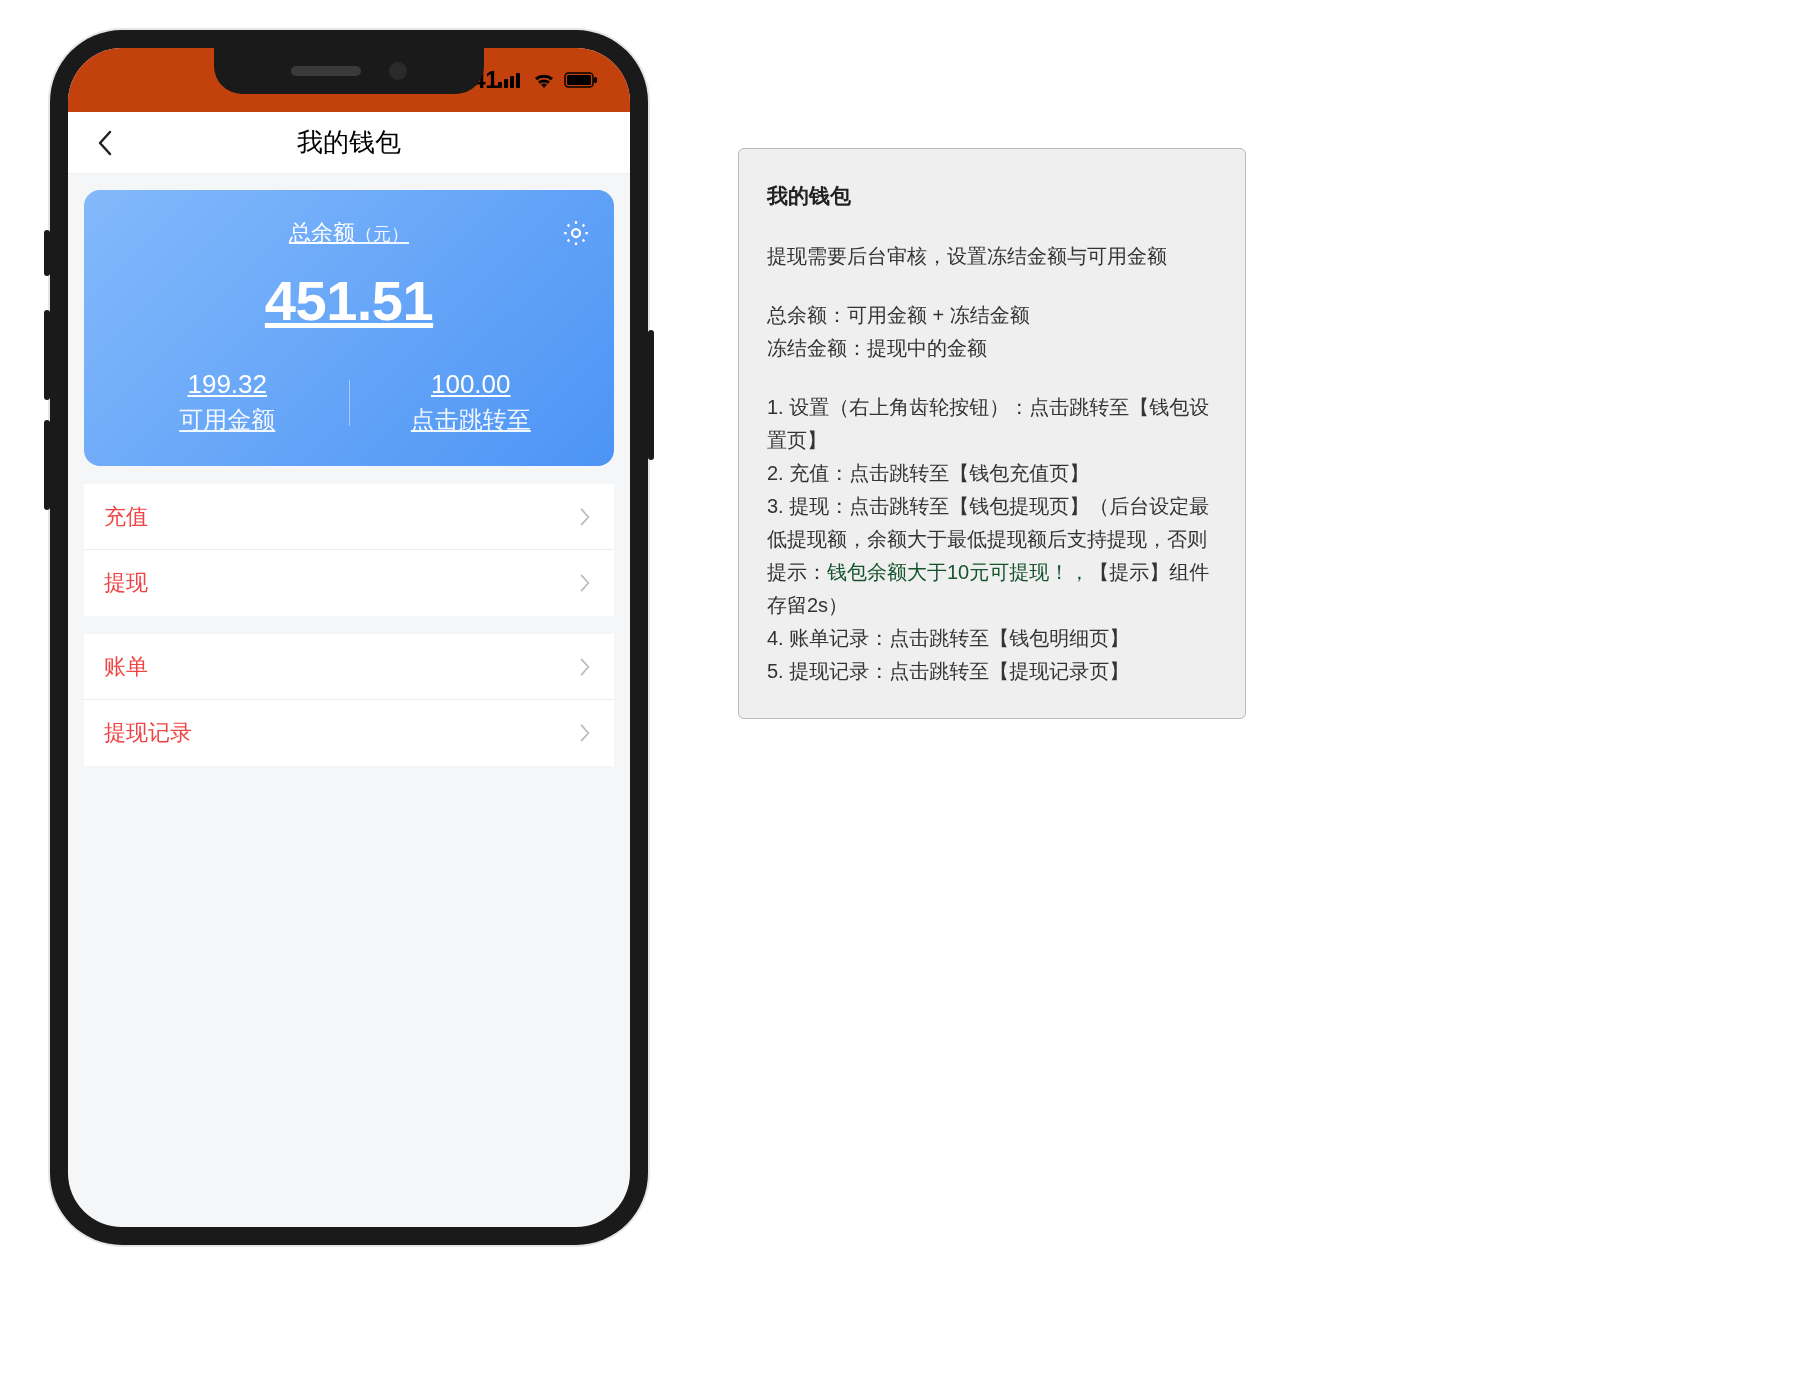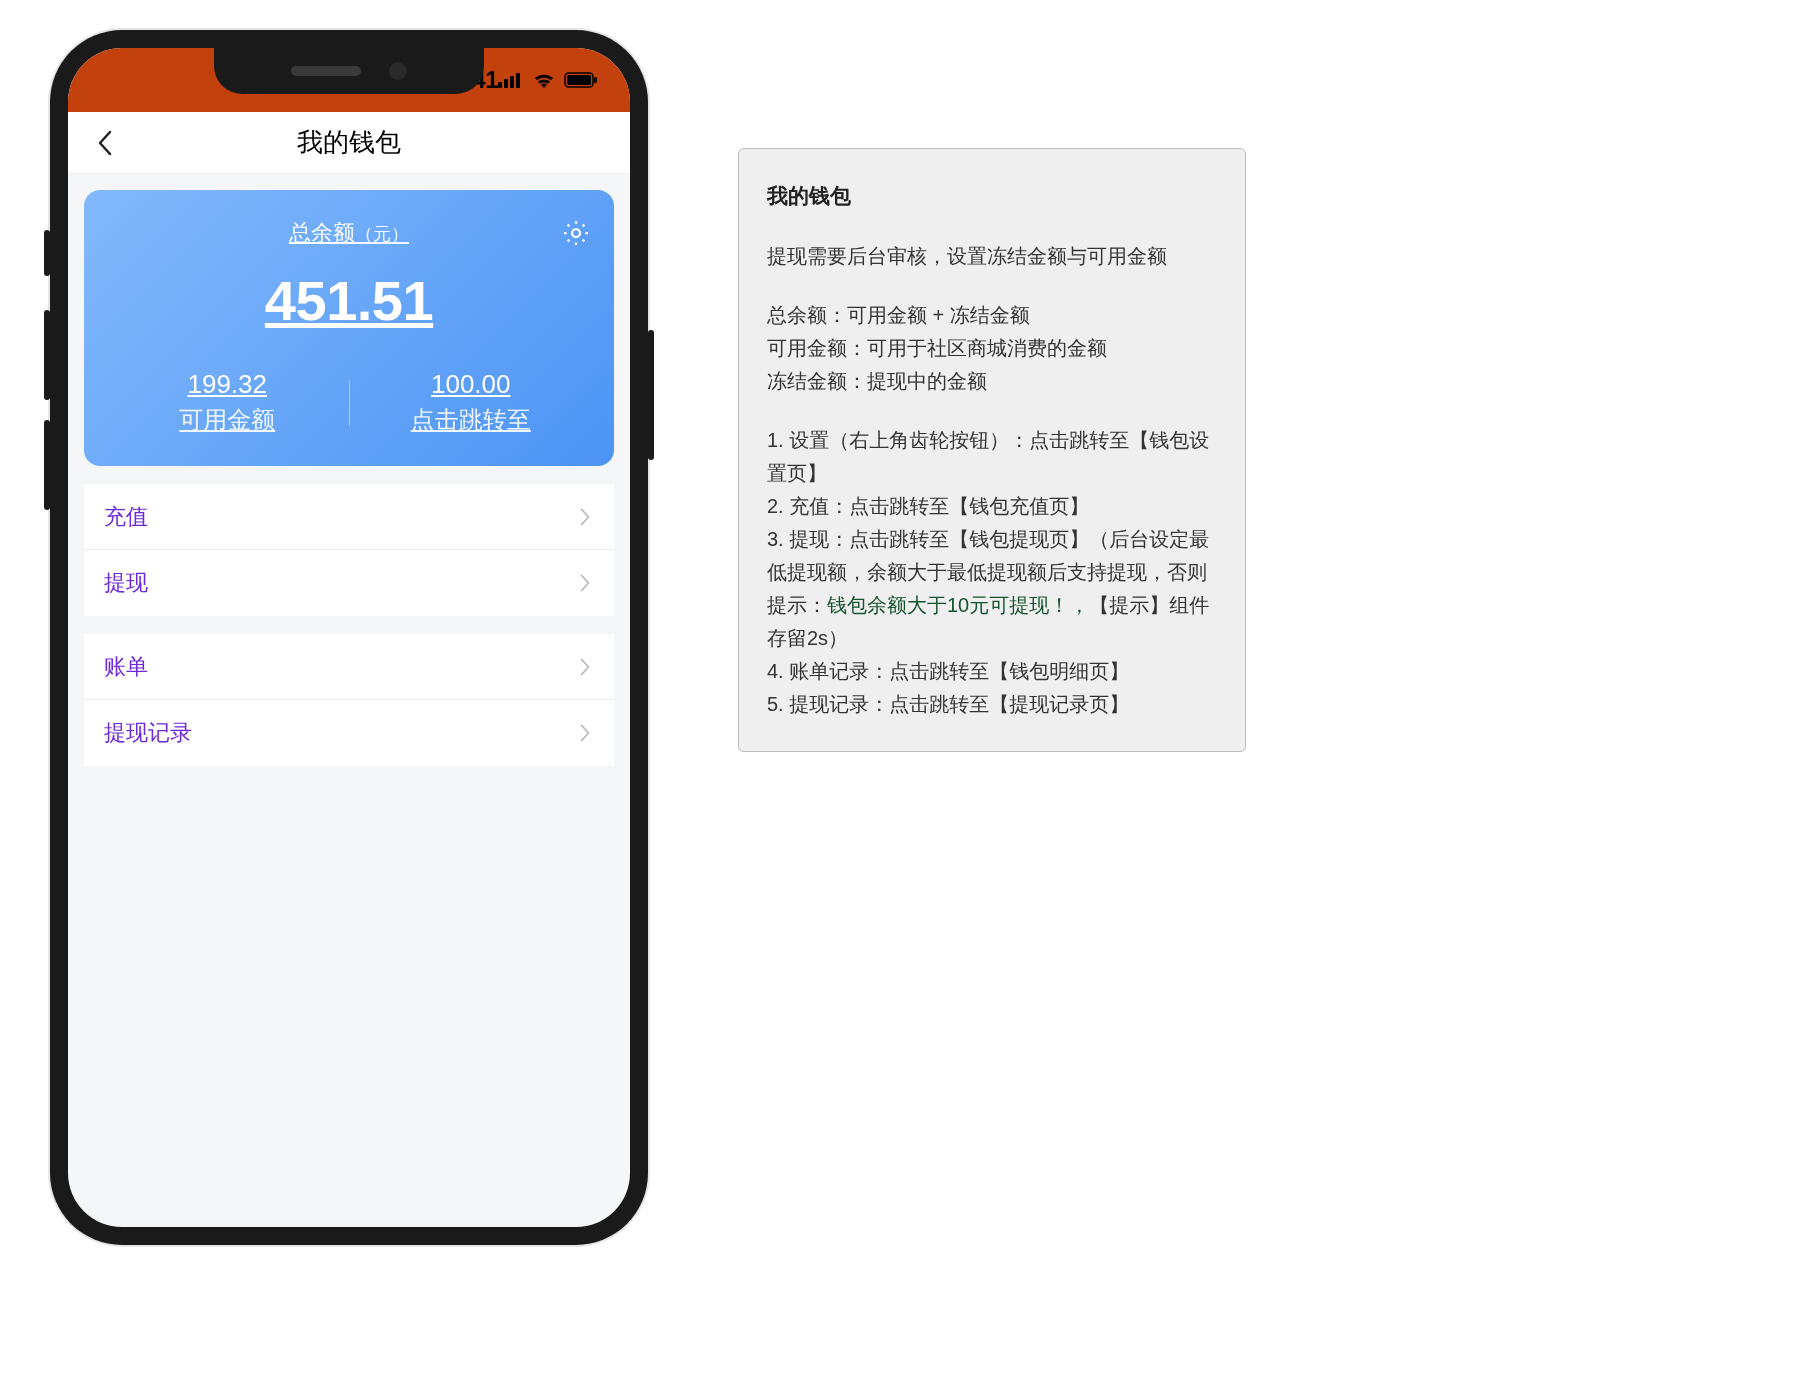--- a/index.html
+++ b/index.html
@@ -209,21 +209,21 @@
       justify-content: space-between;
       padding: 0 20px;
       border-bottom: 1px solid #ebedf0;
       cursor: pointer;
     }
     .list-item:last-child {
       border-bottom: none;
     }
     .list-item .label {
       font-size: 22px;
-      color: #6d28d9;
+      color: #ef4444;
     }
     .list-item .arrow {
       width: 18px;
       height: 18px;
     }
 
     
     .desc-panel {
       width: 508px;
       background: #efefef;
@@ -359,21 +359,20 @@
   </div>
 </div>
 
 <div class="desc-panel">
   <div class="desc-title">我的钱包</div>
 
   <div class="desc-block">提现需要后台审核，设置冻结金额与可用金额</div>
 
   <div class="desc-block">
     <div>总余额：可用金额 + 冻结金额</div>
-    <div>可用金额：可用于社区商城消费的金额</div>
     <div>冻结金额：提现中的金额</div>
   </div>
 
   <div class="desc-block">
     <div>1. 设置（右上角齿轮按钮）：点击跳转至【钱包设置页】</div>
     <div>2. 充值：点击跳转至【钱包充值页】</div>
     <div>
       <span>3. 提现：点击跳转至【钱包提现页】（后台设定最低提现额，余额大于最低提现额后支持提现，否则提示：</span><span class="desc-link">钱包余额大于10元可提现！，</span><span>【提示】组件存留2s）</span>
     </div>
     <div>4. 账单记录：点击跳转至【钱包明细页】</div>

